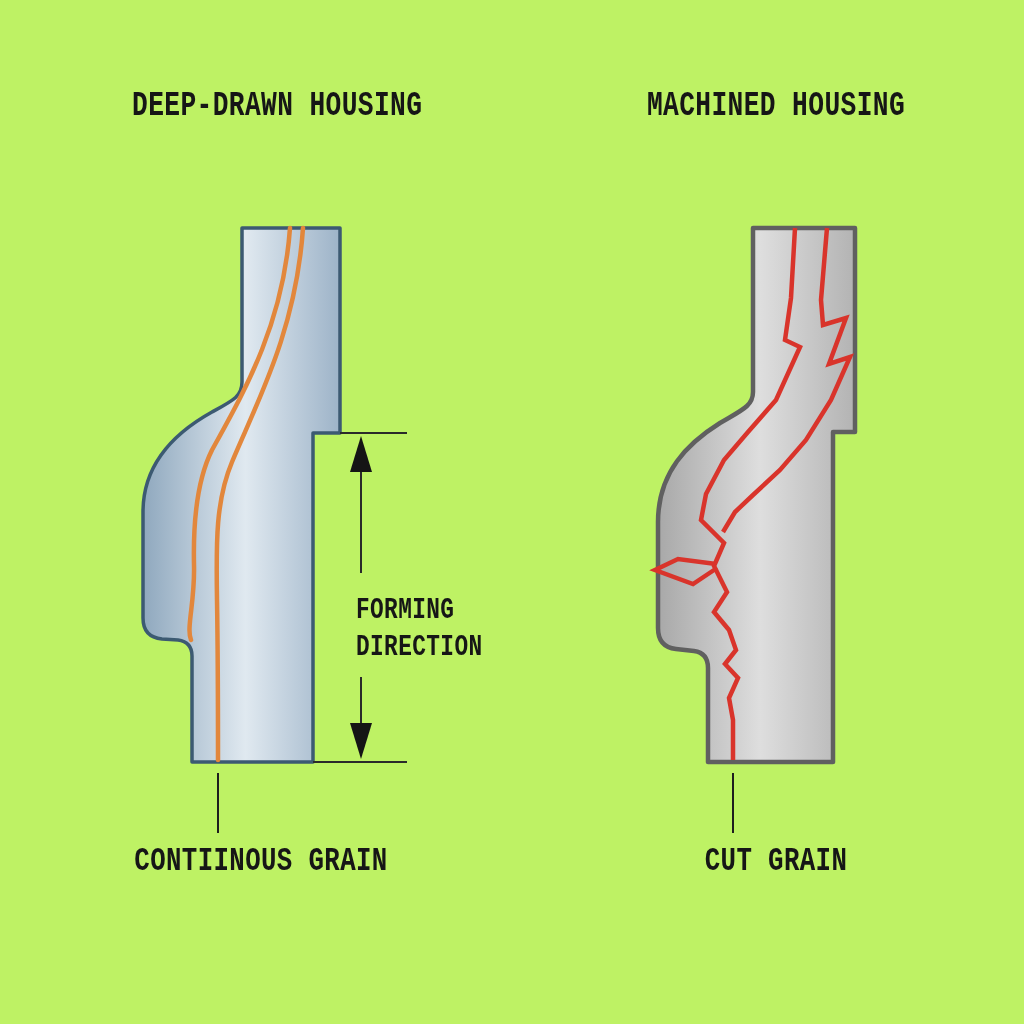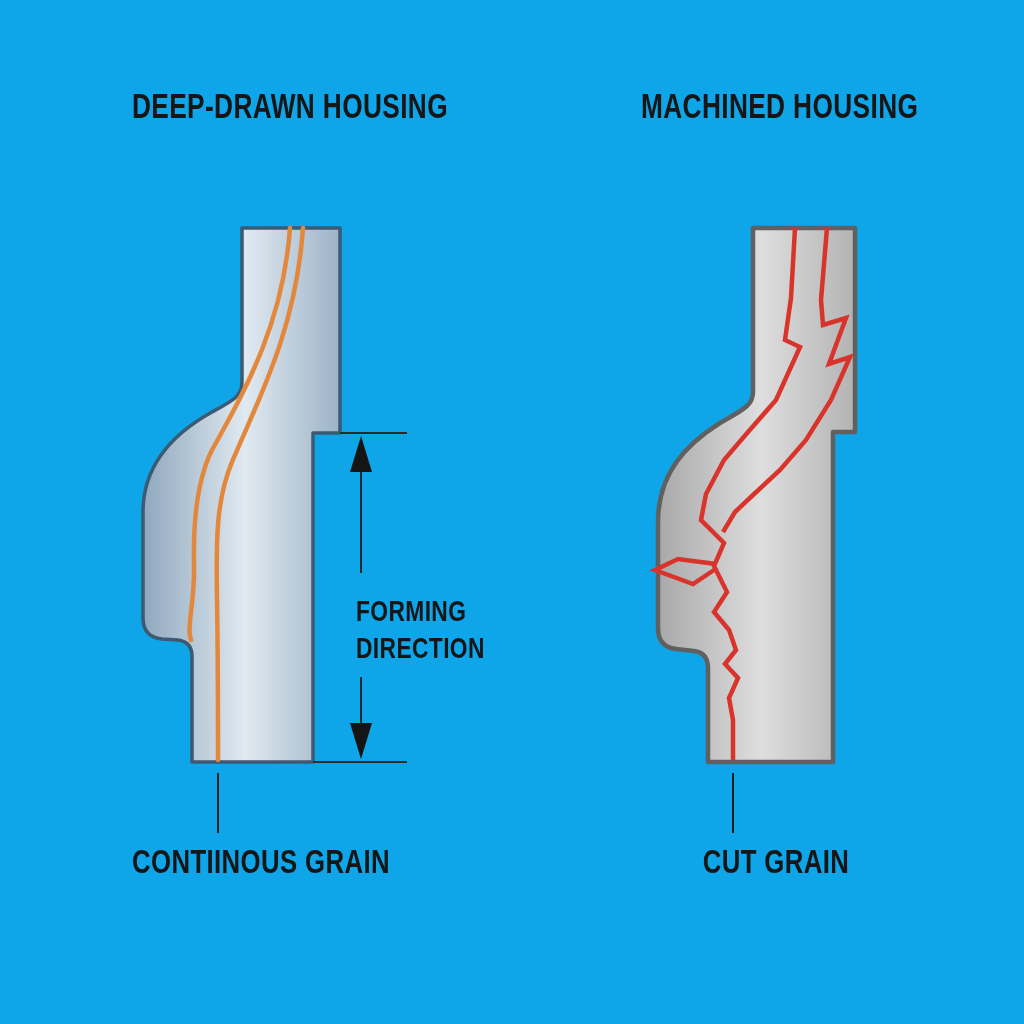--- a/index.html
+++ b/index.html
@@ -1,21 +1,21 @@
 <!DOCTYPE html>
 <html><head>
 <meta charset="utf-8">
 <style>
   html,body{margin:0;padding:0;background:#e8e8e8;}
   .canvas{
     position:relative;
     width:1024px;height:1024px;
-    background:#0ea5e9;
+    background:#bef264;
     overflow:hidden;
-    font-family:Liberation Sans, sans-serif;
+    font-family:Liberation Mono, monospace;
   }
   .canvas svg{position:absolute;left:0;top:0;}
   .txt{
     position:absolute;
     color:#161616;
     font-weight:700;
     line-height:1.05;
     letter-spacing:0.5px;
     white-space:nowrap;
   }

